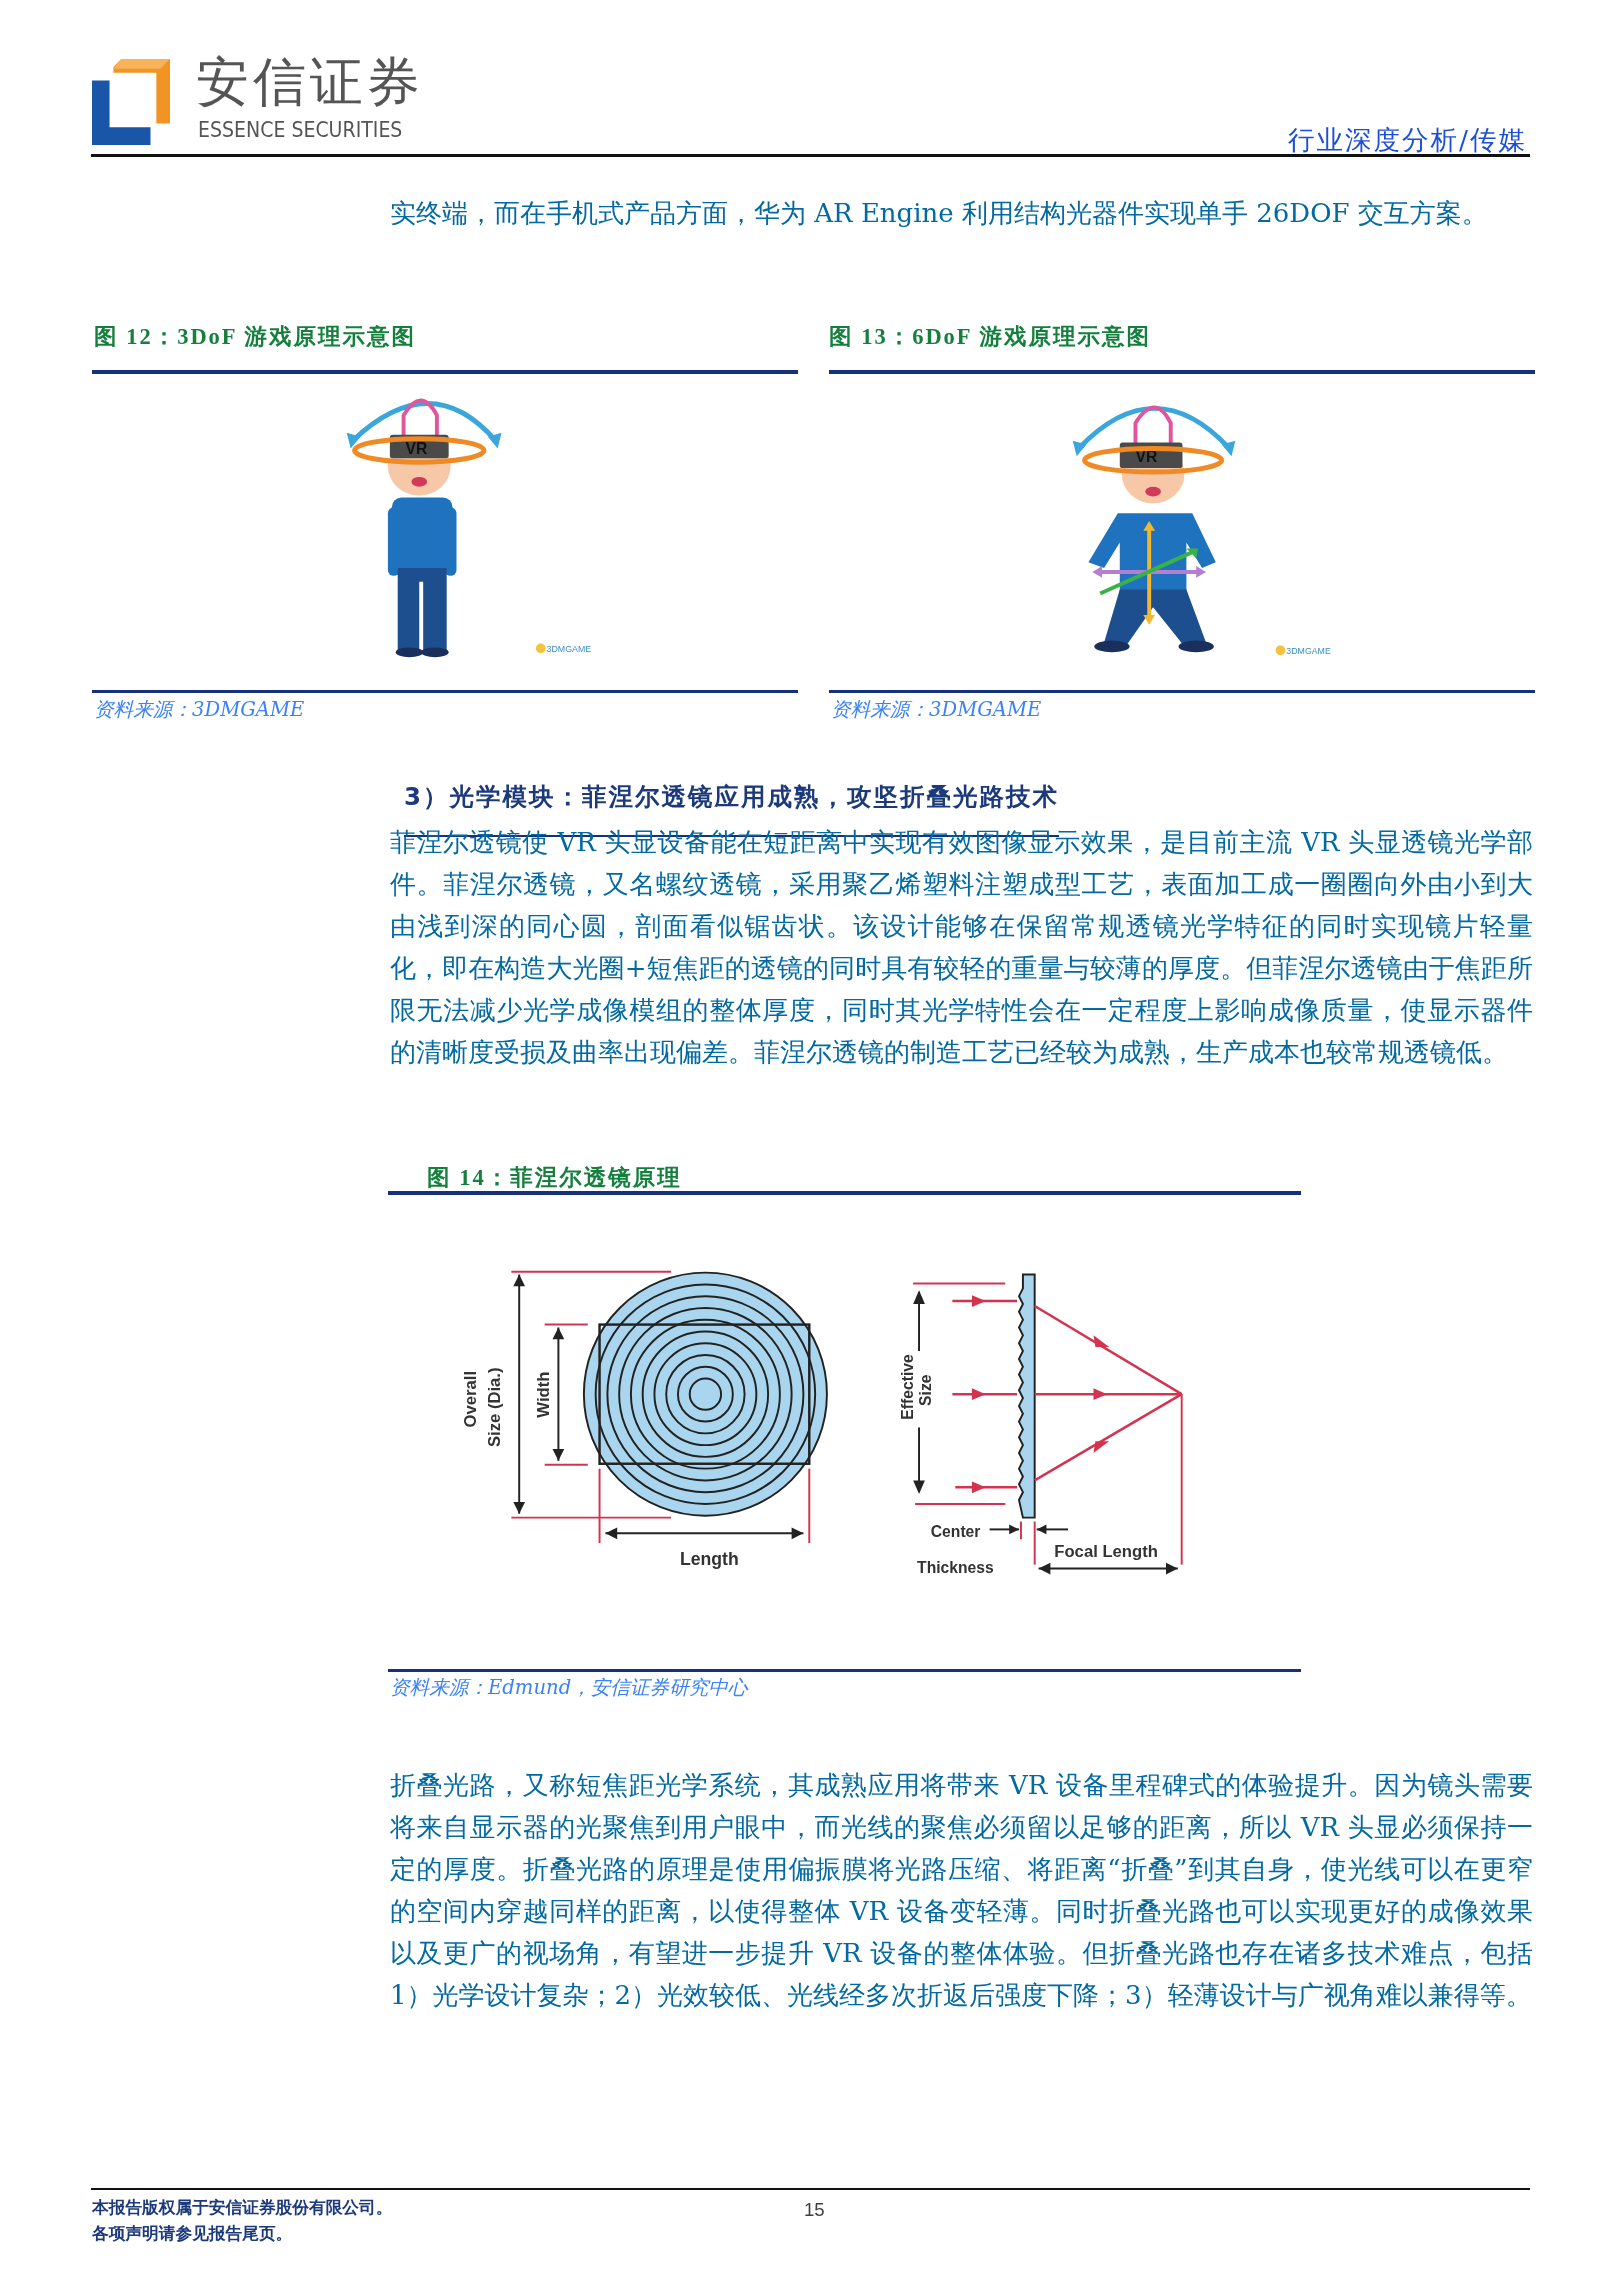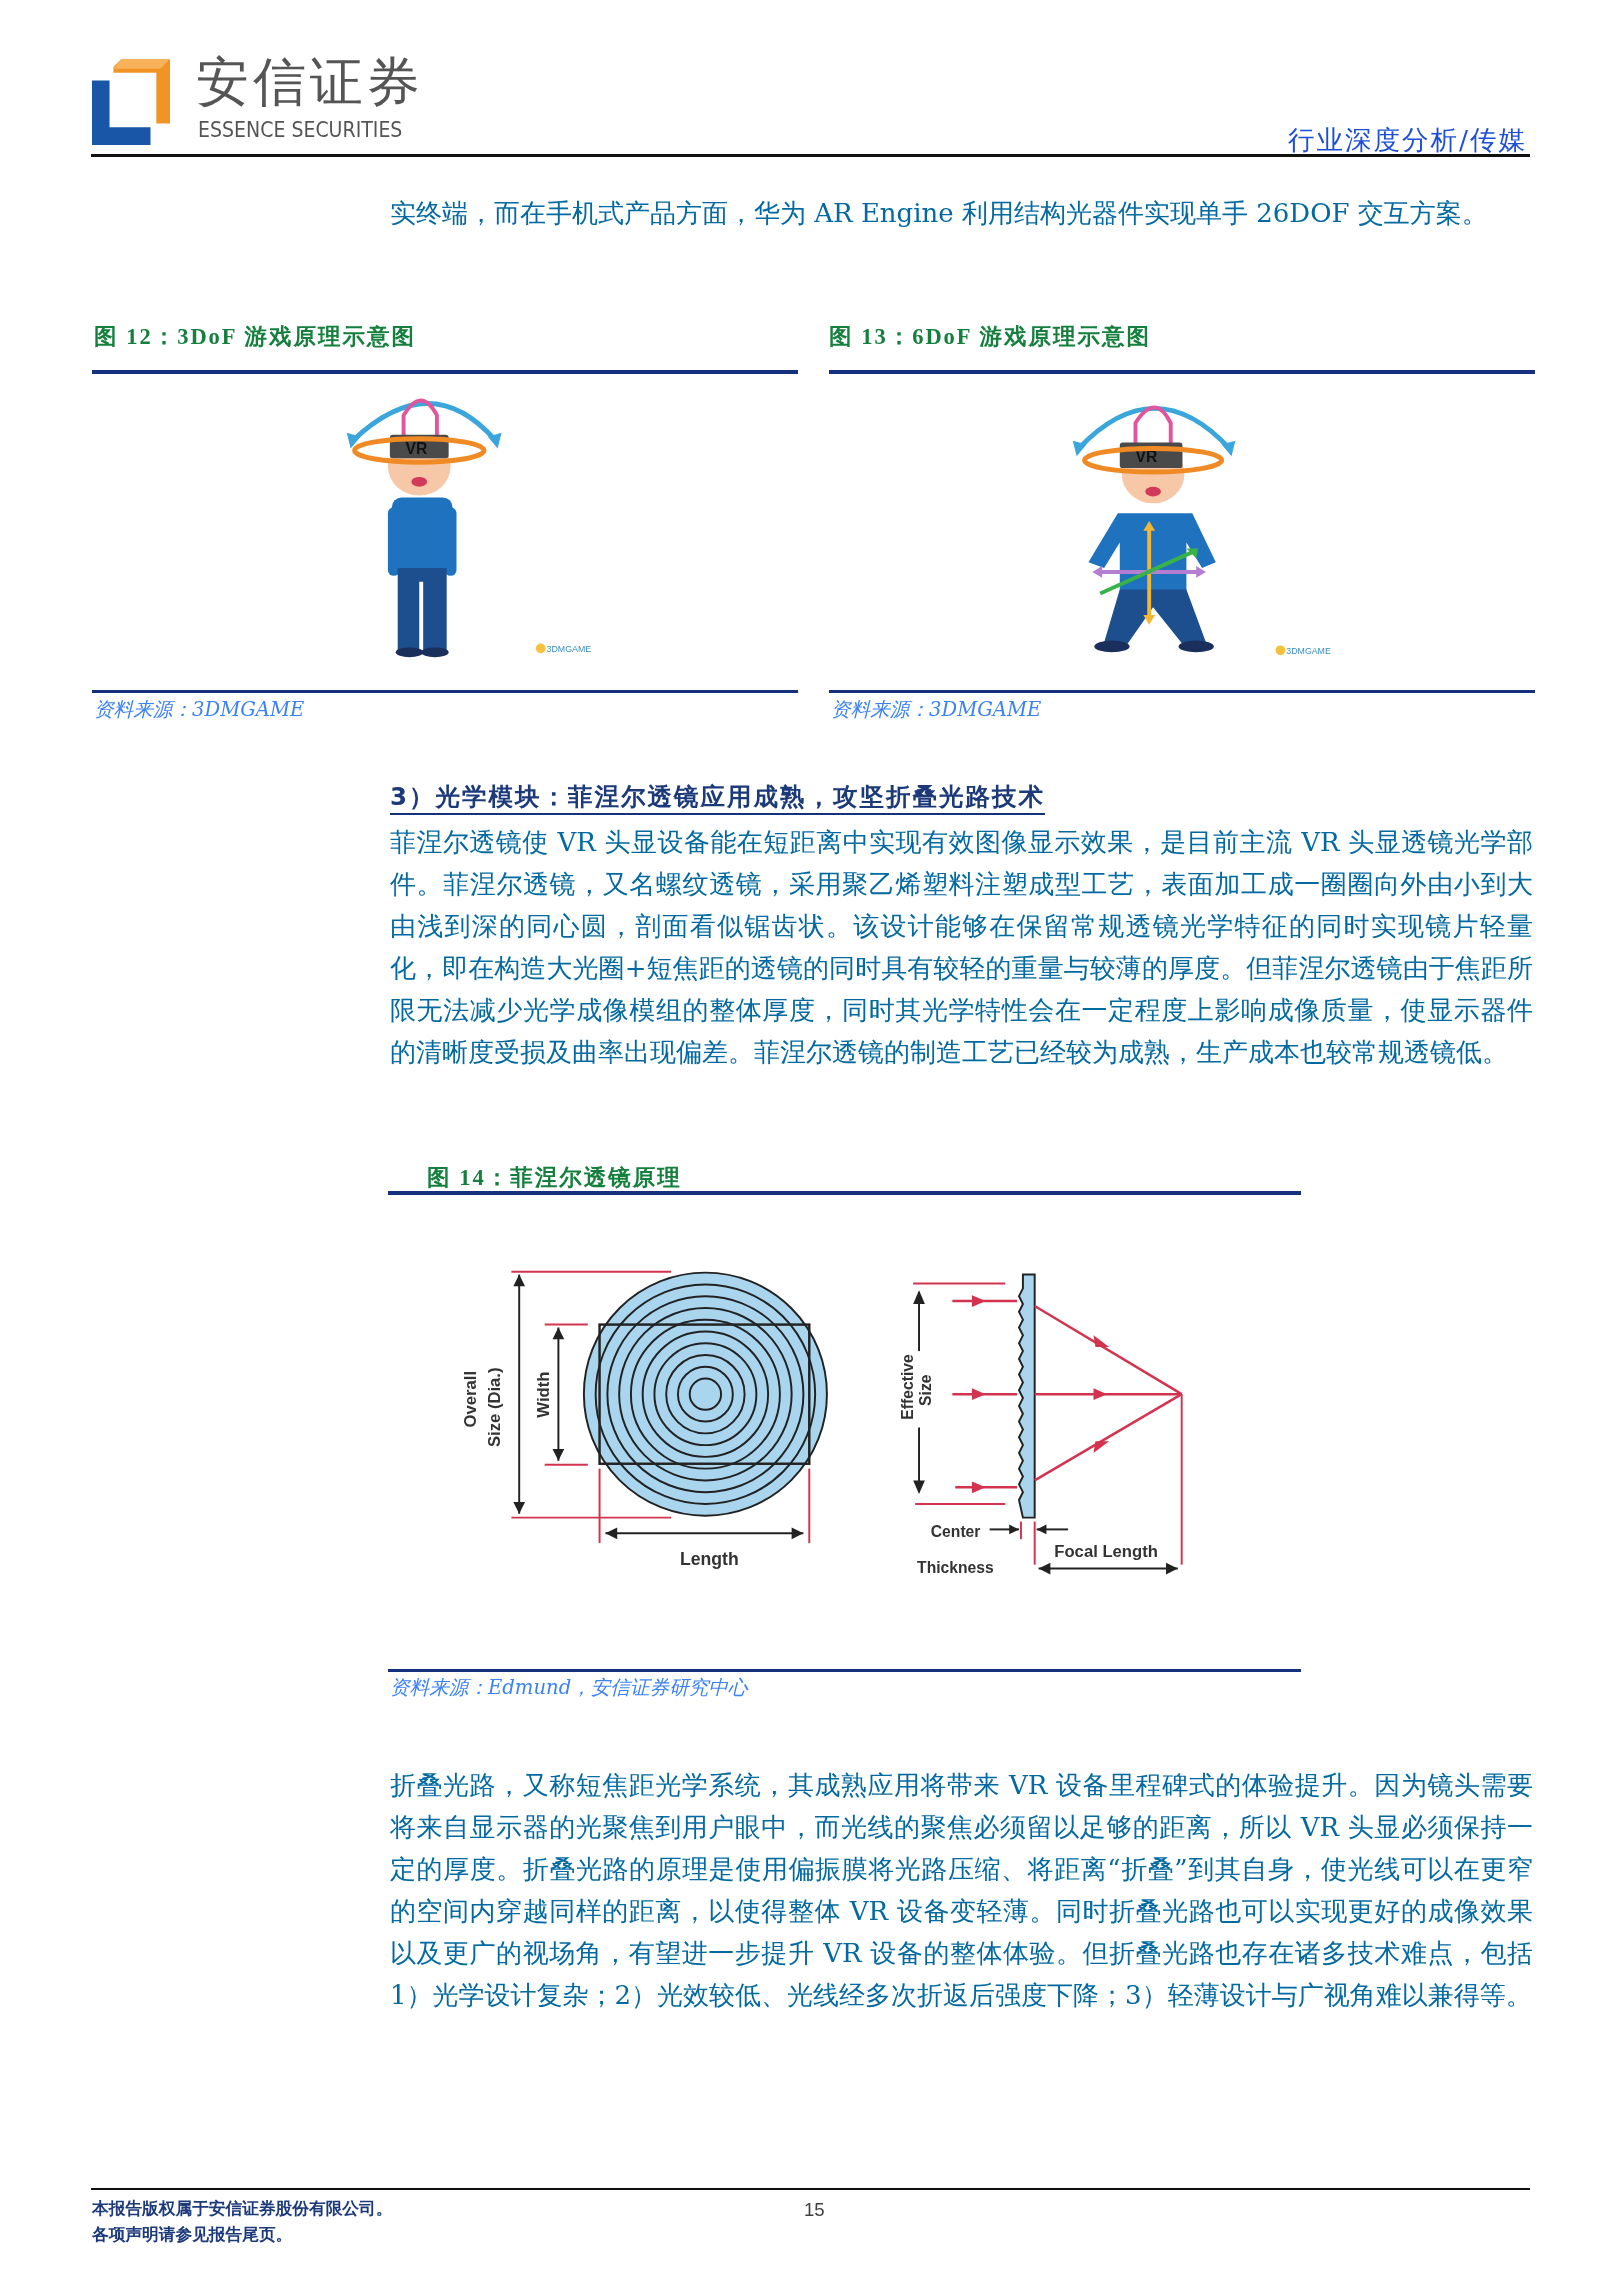--- a/index.html
+++ b/index.html
@@ -16,24 +16,24 @@
 
   
   .para { left: 390px; width: 1143px; font-size: 26px; line-height: 42px; color: #0369a1; text-align: justify; text-align-last: left; }
 
   
   .fig-title { font-family: Liberation Serif, serif; font-weight: bold; font-size: 22.5px; color: #15803d; letter-spacing: 2px; }
   .rule-thick { height: 3.9px; background: #15317e; }
   .rule-med { height: 2.9px; background: #15317e; }
   .source { font-size: 19.6px; font-style: italic; color: #3b82f6; }
 
-  .section-title { left: 390px; top: 780px; font-family: "DejaVu Sans", sans-serif; font-weight: bold; font-size: 24.5px; color: #1c3a7a; letter-spacing: 2px; padding-bottom: 0; border-bottom: 2.9px solid #15317e; }
+  .section-title { left: 404px; top: 780px; font-family: "DejaVu Sans", sans-serif; font-weight: bold; font-size: 24.5px; color: #1c3a7a; letter-spacing: 2px; padding-bottom: 22px; border-bottom: 2.9px solid #15317e; }
 
   .footer-rule { left: 91px; top: 2188px; width: 1439px; height: 2px; background: #111; }
-  .footer-text { left: 92px; top: 2196px; font-family: Liberation Serif, serif; font-weight: bold; font-size: 16.7px; line-height: 25.5px; color: #1c3a7a; }
+  .footer-text { left: 92px; top: 2196px; font-family: Liberation Mono, monospace; font-weight: bold; font-size: 16.7px; line-height: 25.5px; color: #1c3a7a; }
   .page-num { left: 804px; top: 2199px; font-family: "Liberation Sans", sans-serif; font-size: 18.6px; color: #404040; }
 
   .diagram-label { font-family: "Liberation Sans", sans-serif; font-weight: bold; fill: #333; }
 </style>
 </head>
 <body>
 
 <div class="abs logo-mark">
   <svg width="78" height="86" viewBox="0 0 80 88">
     <polygon points="0,22 0,88 60,88 60,70 18,70 18,22" fill="#1a56a8"></polygon>

